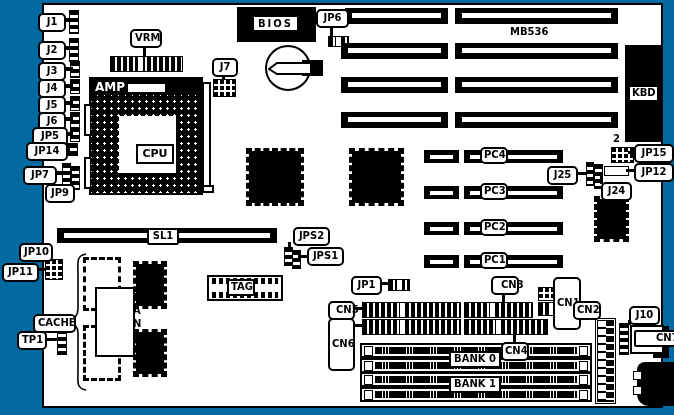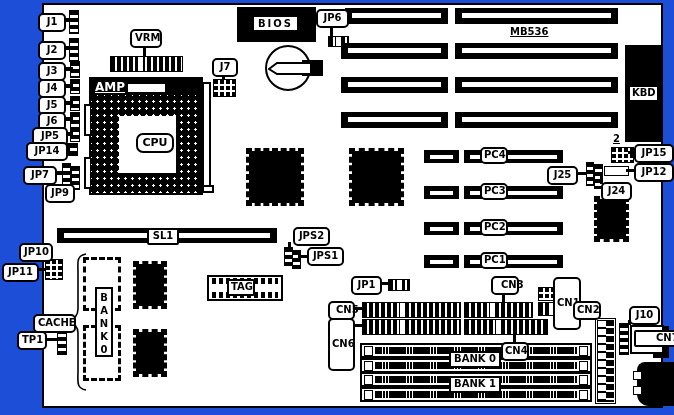--- a/index.html
+++ b/index.html
@@ -1,22 +1,22 @@
 <!DOCTYPE html>
 <html><head>
 <meta charset="utf-8">
 <style>
   html,body{margin:0;padding:0;background:#fff;}
-  #page{position:relative;width:674px;height:415px;background:#1d4ed8;overflow:hidden;
+  #page{position:relative;width:674px;height:415px;background:#0369a1;overflow:hidden;
         font-family:"DejaVu Sans",sans-serif;color:#000;}
   #board{position:absolute;left:42px;top:3px;width:617px;height:401px;border:2px solid #000;background:#fff;z-index:0;}
   .lbl{position:absolute;background:#fff;border:2px solid #000;border-radius:5px;
        font:bold 10px/1.25 "DejaVu Sans",sans-serif;padding:1px 3px;z-index:6;
        white-space:nowrap;text-align:center;box-sizing:border-box;}
-  .txt{position:absolute;font:bold 10px/1.1 "DejaVu Sans",sans-serif;z-index:4;white-space:nowrap;text-decoration:underline;}
+  .txt{position:absolute;font:bold 10px/1.1 "DejaVu Sans",sans-serif;z-index:4;white-space:nowrap;}
   .stem{position:absolute;background:#000;z-index:5;}
   .blk{position:absolute;background:#000;z-index:2;}
   .whitebox{position:absolute;background:#fff;border:2px solid #000;z-index:3;box-sizing:border-box;}
   .hdr{position:absolute;background:#fff;border:1px solid #000;z-index:2;}
   .slot{position:absolute;background:#000;z-index:2;}
   .slot i{position:absolute;left:7px;right:7px;top:50%;height:5px;margin-top:-3px;background:#fff;}
   .slot.thin i{height:4px;margin-top:-2px;left:6px;right:6px;}
   .comb{position:absolute;background:repeating-linear-gradient(90deg,#000 0 4px,#fff 4px 6px);
         border:1px solid #000;z-index:2;}
   .comb::after{content:"";position:absolute;top:0;bottom:0;left:38%;width:5px;background:#fff;}
@@ -27,22 +27,22 @@
                          repeating-linear-gradient(180deg,transparent 0 4px,#fff 4px 6px);
         border:1px solid #000;z-index:2;}
   .qfp{position:absolute;background:#000;background-clip:padding-box;border:3px dashed #000;z-index:2;}
   .plcc{position:absolute;background:#fff;background-clip:padding-box;border:3px dashed #000;z-index:2;}
   .rtcbox{position:absolute;background:#000;color:#fff;text-align:center;z-index:2;
           font:bold 11px/1.25 "DejaVu Sans",sans-serif;display:flex;flex-direction:column;justify-content:center;}
   .bat{position:absolute;width:46px;height:46px;border:2px solid #000;border-radius:50%;background:#fff;z-index:2;box-sizing:border-box;}
   .pins{position:absolute;background-color:#000;
         background-image:radial-gradient(#fff 1.1px,transparent 1.4px);
         background-size:7px 7px;background-position:3px 3px;z-index:2;}
-  .vtext{position:absolute;background:#fff;border:2px solid #000;z-index:4;text-align:center;
-         font:bold 10px/13px "DejaVu Sans",sans-serif;word-break:break-all;padding-top:2px;box-sizing:border-box;}
+  .vtext{position:absolute;background:#fff;border:2px solid #000;z-index:4;text-align:left;
+         font:bold 10px/13px "DejaVu Sans",sans-serif;word-break:break-all;padding-top:2px;box-sizing:border-box;padding-left:36px;}
   .simm{position:absolute;background:#fff;border:2px solid #000;z-index:2;box-sizing:border-box;}
   .simm b{position:absolute;left:13px;right:13px;top:2px;bottom:2px;
           background:repeating-linear-gradient(90deg,#000 0 7px,#fff 7px 8px,#000 8px 10px,#fff 10px 11px,#000 11px 13px,#fff 13px 14px,#000 14px 24px);}
   .simm::before,.simm::after{content:"";position:absolute;top:1px;width:7px;height:8px;background:#fff;border:1px solid #000;}
   .simm::before{left:2px}.simm::after{right:2px}
   .ticks{position:absolute;left:3px;right:3px;height:6px;
          background:repeating-linear-gradient(90deg,#000 0 4px,#fff 4px 7px);}
   svg{position:absolute;z-index:4;}
 </style>
 </head>
@@ -89,21 +89,21 @@
   <div class="whitebox" style="left:84px;top:104px;width:8px;height:32px;border-width:2px"></div>
   <div class="whitebox" style="left:84px;top:157px;width:8px;height:32px;border-width:2px"></div>
   <div class="whitebox" style="left:202px;top:82px;width:9px;height:106px"></div>
   <div class="whitebox" style="left:202px;top:185px;width:12px;height:8px"></div>
   <div class="whitebox" style="left:89px;top:77px;width:114px;height:118px;z-index:2"></div>
   <div class="blk" style="left:91px;top:79px;width:110px;height:16px;z-index:3"></div>
   <div class="txt" style="left:95px;top:81px;color:#fff;font-size:12px;z-index:4">AMP</div>
   <div style="position:absolute;left:128px;top:84px;width:37px;height:8px;background:#fff;z-index:4"></div>
   <div class="pins" style="left:91px;top:95px;width:110px;height:98px;z-index:3"></div>
   <div style="position:absolute;left:119px;top:116px;width:57px;height:57px;background:#fff;z-index:4"></div>
-  <div class="lbl" style="left:136px;top:133px;width:38px;border-radius:7px;font-size:11px">CPU</div>
+  <div class="lbl" style="left:136px;top:144px;width:38px;border-radius:0;font-size:11px">CPU</div>
 
   <div class="grid" style="left:213px;top:79px;width:21px;height:16px"></div>
   <div class="stem" style="left:222px;top:73px;width:3px;height:7px"></div>
   <div class="lbl" style="left:212px;top:58px;width:26px">J7</div>
 
   <div class="blk" style="left:237px;top:7px;width:79px;height:35px"></div>
   <div class="whitebox" style="left:252px;top:15px;width:47px;height:17px;text-align:center;font:bold 10px/13px 'DejaVu Sans',sans-serif;letter-spacing:2px">BIOS</div>
   <div class="comb" style="left:328px;top:36px;width:19px;height:9px"></div>
   <div class="stem" style="left:330px;top:25px;width:3px;height:11px"></div>
   <div class="lbl" style="left:316px;top:9px;width:33px">JP6</div>

